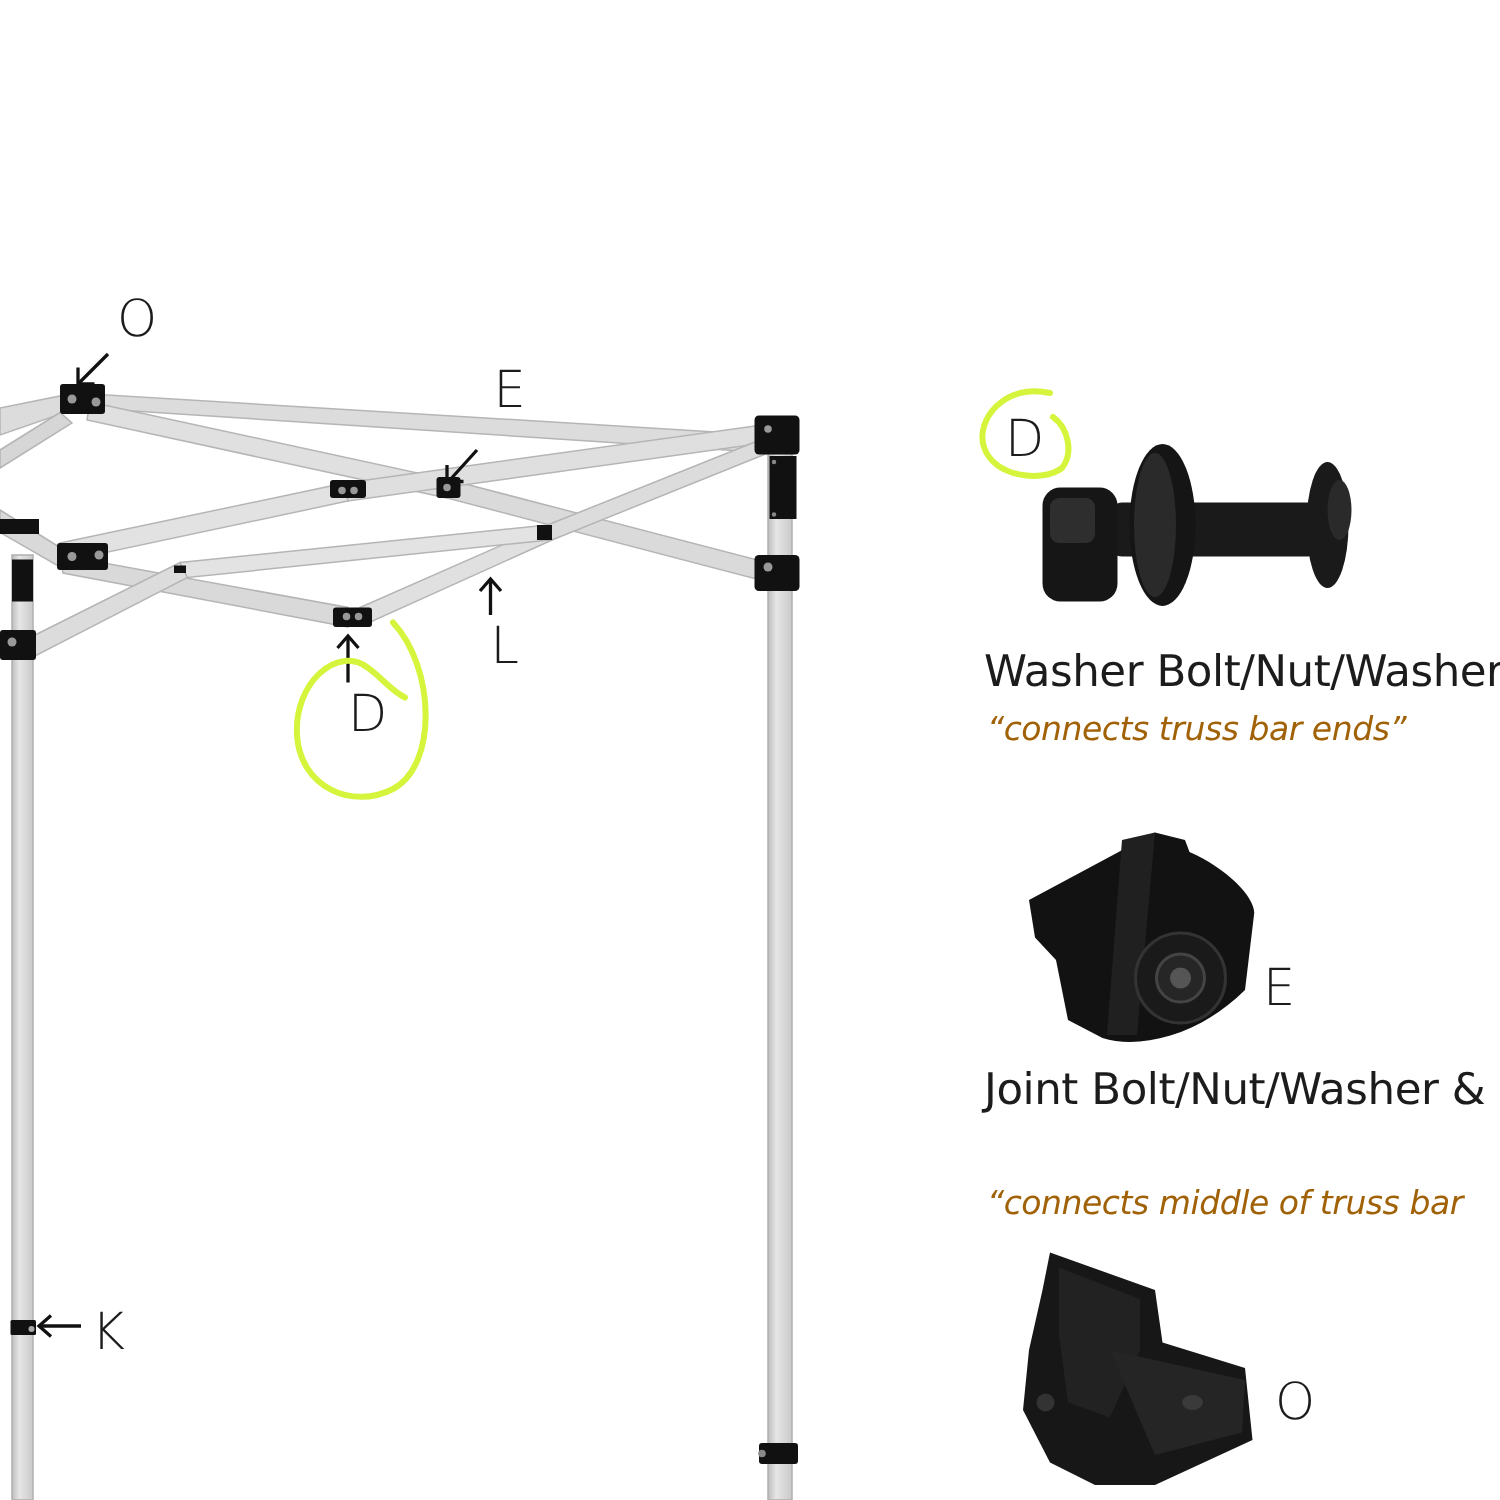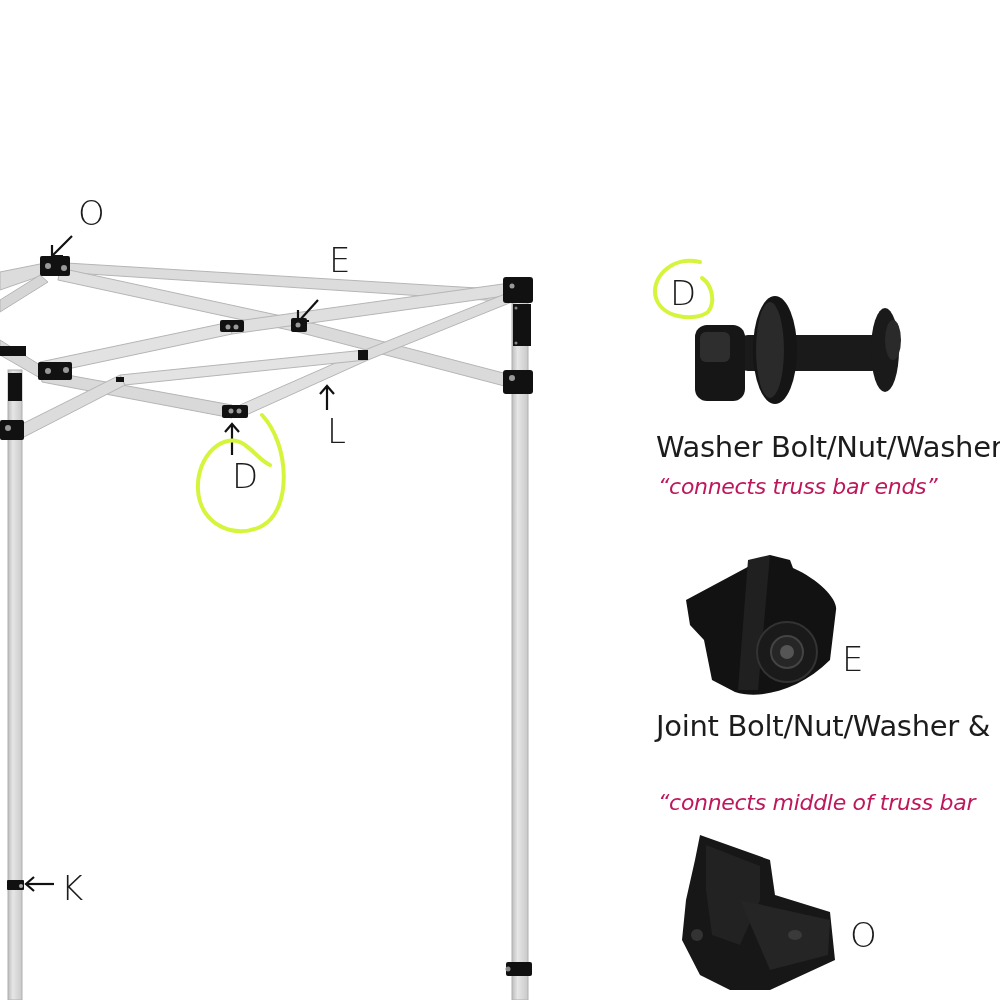--- a/index.html
+++ b/index.html
@@ -2,21 +2,21 @@
 <html><head>
   <meta charset="utf-8">
   <style>
     html, body { margin: 0; padding: 0; background: #ffffff; }
     body { width: 1000px; height: 1000px; position: relative; overflow: hidden;
            font-family: "Liberation Sans", "DejaVu Sans", sans-serif; color: #1a1a1a; }
     .abs { position: absolute; }
     svg.frame { position: absolute; left: 0; top: 0; width: 1000px; height: 1000px; }
     .label { font-size: 34px; line-height: 1; color: #1c1c1c; font-family: "DejaVu Sans", sans-serif; font-weight: 300; }
     .title { font-size: 29px; line-height: 1; white-space: nowrap; color: #1c1c1c; font-family: "DejaVu Sans", sans-serif; letter-spacing: -0.3px; }
-    .desc { font-size: 22px; line-height: 1; white-space: nowrap; font-style: italic; color: #be185d; font-family: "DejaVu Sans", sans-serif; letter-spacing: -0.3px; }
+    .desc { font-size: 22px; line-height: 1; white-space: nowrap; font-style: italic; color: #a16207; font-family: "DejaVu Sans", sans-serif; letter-spacing: -0.3px; }
   </style>
 </head>
 <body>
 
 <svg class="frame" viewBox="0 0 1000 1000">
   <defs>
     <linearGradient id="tube" x1="0" x2="1">
       <stop offset="0" stop-color="#bdbdbd"></stop>
       <stop offset="0.35" stop-color="#e6e6e6"></stop>
       <stop offset="1" stop-color="#c9c9c9"></stop>

